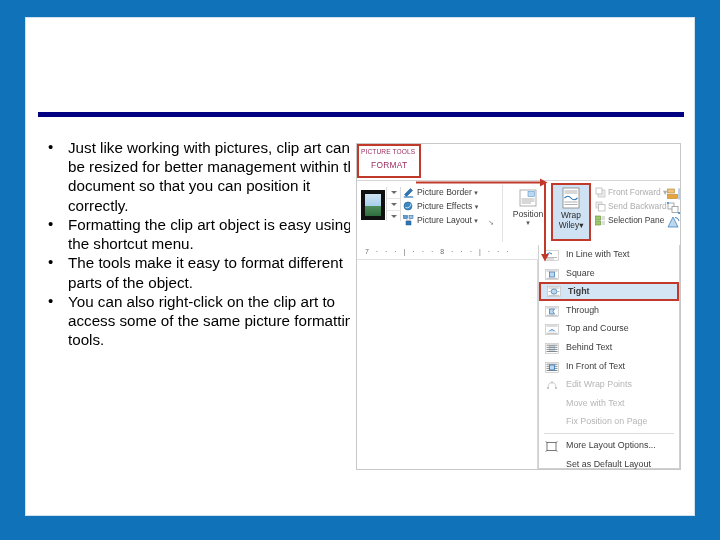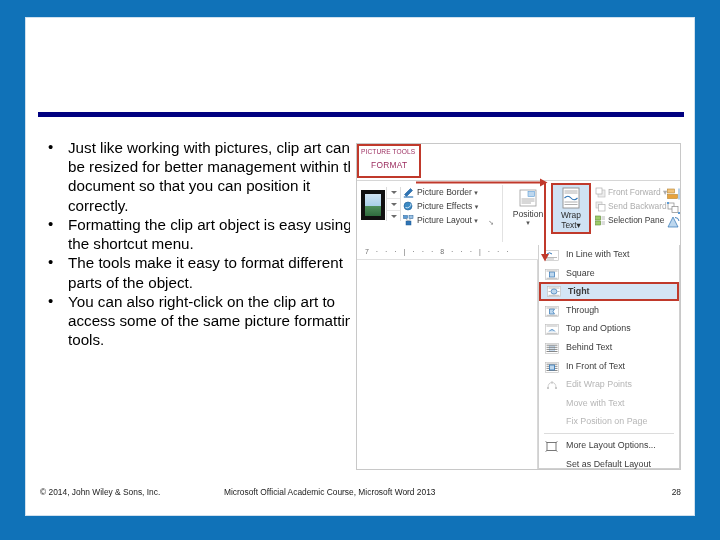--- a/index.html
+++ b/index.html
@@ -243,21 +243,21 @@
     display: block;
     width: 18px; height: 18px;
     margin: 2px auto 2px;
   }
 
   .wrap-btn {
     position: absolute;
     left: 194px;
     top: 2px;
     width: 40px;
-    height: 51px;
+    height: 58px;
     background: #cfe2f3;
     border: 2px solid #c0392b;
     box-sizing: border-box;
     text-align: center;
     font-size: 8.4px;
     color: #2b2b2b;
     line-height: 10px;
   }
   .wrap-btn .gi {
     display: block;
@@ -518,21 +518,21 @@
           <div class="wrap-btn">
             <span class="gi">
               <svg width="20" height="22" viewBox="0 0 20 22">
                 <rect x="2" y="1" width="16" height="20" fill="#ffffff" stroke="#8f8f8f" stroke-width="0.9"></rect>
                 <path d="M3.5 4 H16.5 M3.5 6 H16.5" stroke="#9c9c9c" stroke-width="0.8"></path>
                 <path d="M3.5 11 Q7 7.5 10 11 Q13 14.5 16.5 11" fill="none" stroke="#2f74b5" stroke-width="1.1"></path>
                 <path d="M3.5 15 H16.5 M3.5 17.5 H16.5" stroke="#9c9c9c" stroke-width="0.8"></path>
               </svg>
             </span>
             <span>Wrap</span><br>
-            <span>Text</span><span>▾</span>
+            <span>Wiley</span><span>▾</span>
           </div>
 
           <div class="arrange-cmds">
             <div class="arr-cmd">
               <span class="gi">
                 <svg width="11" height="11" viewBox="0 0 11 11">
                   <rect x="3" y="3" width="7" height="7" fill="#ededed" stroke="#c0c0c0" stroke-width="0.7"></rect>
                   <rect x="1" y="1" width="6" height="6" fill="#ffffff" stroke="#b0b0b0" stroke-width="0.7"></rect>
                 </svg>
               </span>
@@ -639,21 +639,21 @@
           </div>
 
           <div class="menu-item">
             <span class="gi">
               <svg width="14" height="11" viewBox="0 0 14 11">
                 <rect x="0.5" y="0.5" width="13" height="10" fill="#fff" stroke="#b9b9b9" stroke-width="0.6"></rect>
                 <path d="M4 7.5 Q7 3.5 10 7.5" fill="#bdd7ee" stroke="#2f74b5" stroke-width="0.7"></path>
                 <path d="M1.5 2 H12.5 M1.5 9.3 H12.5" stroke="#9c9c9c" stroke-width="0.7"></path>
               </svg>
             </span>
-            <span>Top and Options</span>
+            <span>Top and Course</span>
           </div>
 
           <div class="menu-item">
             <span class="gi">
               <svg width="14" height="11" viewBox="0 0 14 11">
                 <rect x="0.5" y="0.5" width="13" height="10" fill="#fff" stroke="#b9b9b9" stroke-width="0.6"></rect>
                 <rect x="4.5" y="3" width="5" height="5" fill="#dde9f5" stroke="#9cc0e0" stroke-width="0.6"></rect>
                 <path d="M1.5 2.2 H12.5 M1.5 4.3 H12.5 M1.5 6.4 H12.5 M1.5 8.5 H12.5" stroke="#6b6b6b" stroke-width="0.8"></path>
               </svg>
             </span>
@@ -718,20 +718,15 @@
         <div class="ann-v">
           <svg width="10" height="80" viewBox="0 0 10 80">
             <path d="M5 0 V72" stroke="#c0392b" stroke-width="2" fill="none"></path>
             <path d="M1 72 L9 72 L5 79.5 Z" fill="#c0392b"></path>
           </svg>
         </div>
 
       </div>
     </div>
 
-    <div class="footer">
-      <span class="foot-left">© 2014, John Wiley &amp; Sons, Inc.</span>
-      <span class="foot-center">Microsoft Official Academic Course, Microsoft Word 2013</span>
-      <span class="foot-right">28</span>
-    </div>
 
   </div>
 </div>
 
 </body></html>

